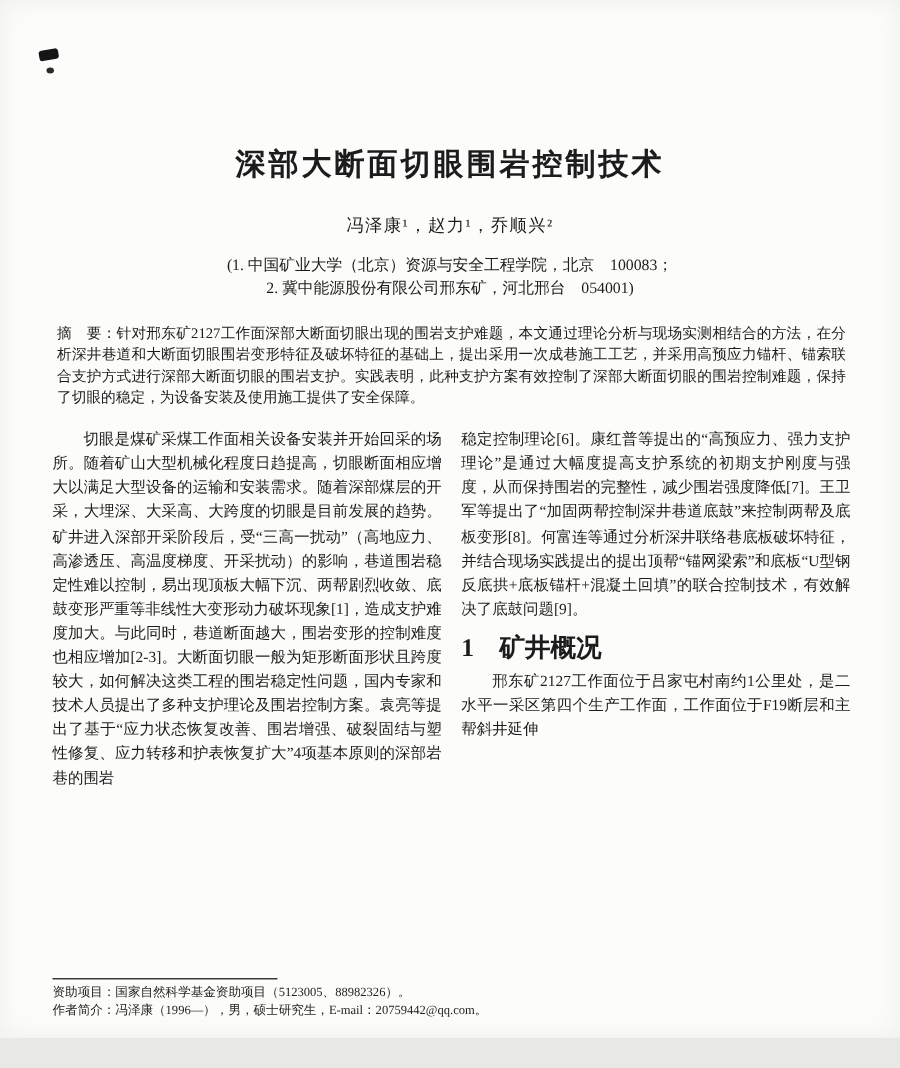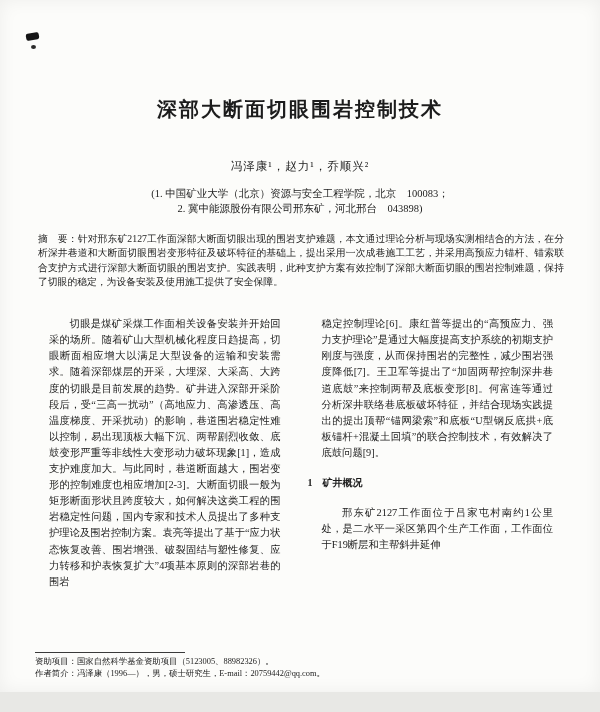--- a/index.html
+++ b/index.html
@@ -34,21 +34,21 @@
     border-radius: 50%;
   }
   .title {
     margin: 96px 40px 0 40px;
     text-align: center;
     font-size: 20px;
     font-weight: bold;
     letter-spacing: 2px;
   }
   .authors {
-    margin-top: 36px;
+    margin-top: 20px;
     text-align: center;
     font-size: 11.5px;
     letter-spacing: 1px;
   }
   .affil {
     text-align: center;
     font-size: 10.5px;
     line-height: 15px;
   }
   .affil-first { margin-top: 12px; }
@@ -70,26 +70,26 @@
     gap: 13px;
     margin: 13px 33px 0 35px;
   }
   .col {
     flex: 1 1 0;
     min-width: 0;
     font-size: 10.3px;
     line-height: 16.1px;
     text-align: justify;
   }
-  .col p { margin: 14px; }
+  .col p { margin: 0; }
   .indent { text-indent: 2em; }
   .noindent { text-indent: 0; font-family: Liberation Serif, serif; }
   .section-heading {
     margin: 9px 0 7px 0;
-    font-size: 10px;
+    font-size: 17px;
     font-weight: bold;
   }
   .footnote {
     position: absolute;
     left: 35px;
     right: 30px;
     bottom: 12px;
     font-size: 8.4px;
     line-height: 12px;
     color: #232323;
@@ -106,21 +106,21 @@
 <div class="page">
 
   <div class="artifact-1"></div>
   <div class="artifact-2"></div>
 
   <h1 class="title">深部大断面切眼围岩控制技术</h1>
 
   <div class="authors">冯泽康¹，赵力¹，乔顺兴²</div>
 
   <div class="affil affil-first">(1. 中国矿业大学（北京）资源与安全工程学院，北京　100083；</div>
-  <div class="affil">2. 冀中能源股份有限公司邢东矿，河北邢台　043898)</div>
+  <div class="affil">2. 冀中能源股份有限公司邢东矿，河北邢台　054001)</div>
 
   <div class="abstract">
     <span class="bold-label">摘　要：</span><span>针对邢东矿2127工作面深部大断面切眼出现的围岩支护难题，本文通过理论分析与现场实测相结合的方法，在分析深井巷道和大断面切眼围岩变形特征及破坏特征的基础上，提出采用一次成巷施工工艺，并采用高预应力锚杆、锚索联合支护方式进行深部大断面切眼的围岩支护。实践表明，此种支护方案有效控制了深部大断面切眼的围岩控制难题，保持了切眼的稳定，为设备安装及使用施工提供了安全保障。</span>
   </div>
 
 
   <div class="columns">
     <div class="col">
       <p class="indent">切眼是煤矿采煤工作面相关设备安装并开始回采的场所。随着矿山大型机械化程度日趋提高，切眼断面相应增大以满足大型设备的运输和安装需求。随着深部煤层的开采，大埋深、大采高、大跨度的切眼是目前发展的趋势。矿井进入深部开采阶段后，受“三高一扰动”（高地应力、高渗透压、高温度梯度、开采扰动）的影响，巷道围岩稳定性难以控制，易出现顶板大幅下沉、两帮剧烈收敛、底鼓变形严重等非线性大变形动力破坏现象[1]，造成支护难度加大。与此同时，巷道断面越大，围岩变形的控制难度也相应增加[2-3]。大断面切眼一般为矩形断面形状且跨度较大，如何解决这类工程的围岩稳定性问题，国内专家和技术人员提出了多种支护理论及围岩控制方案。袁亮等提出了基于“应力状态恢复改善、围岩增强、破裂固结与塑性修复、应力转移和护表恢复扩大”4项基本原则的深部岩巷的围岩</p>
     </div>

